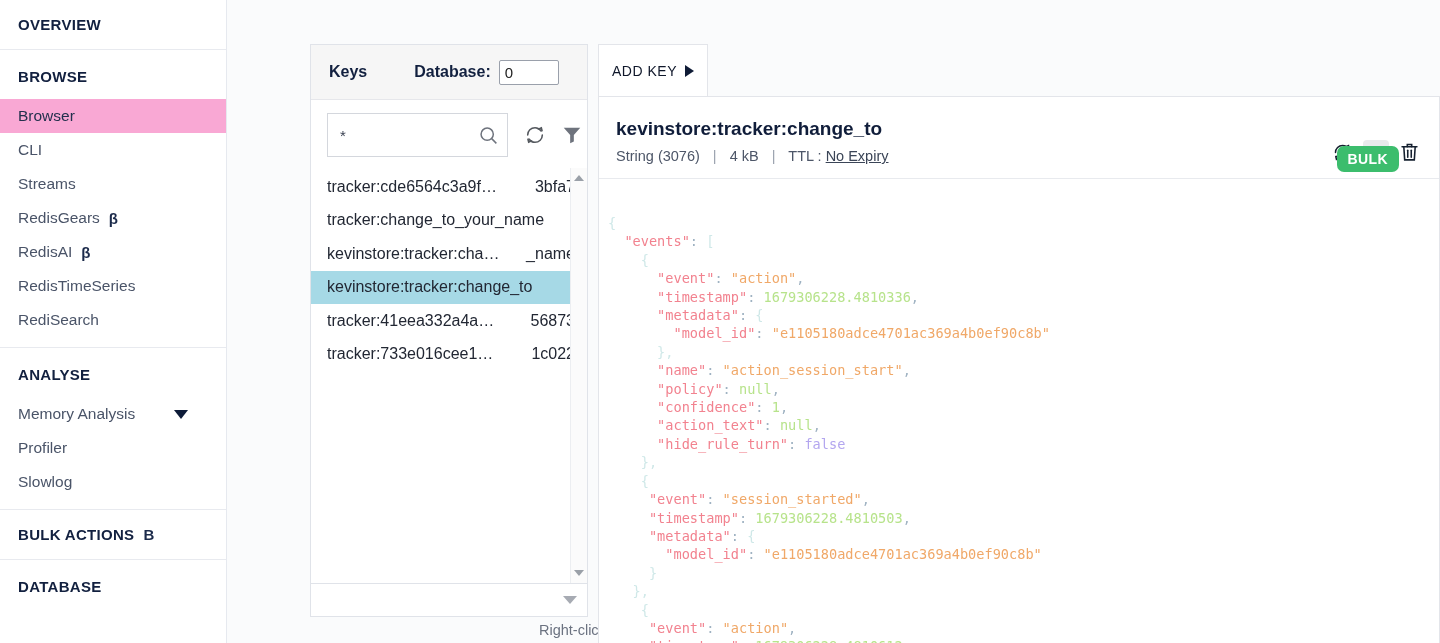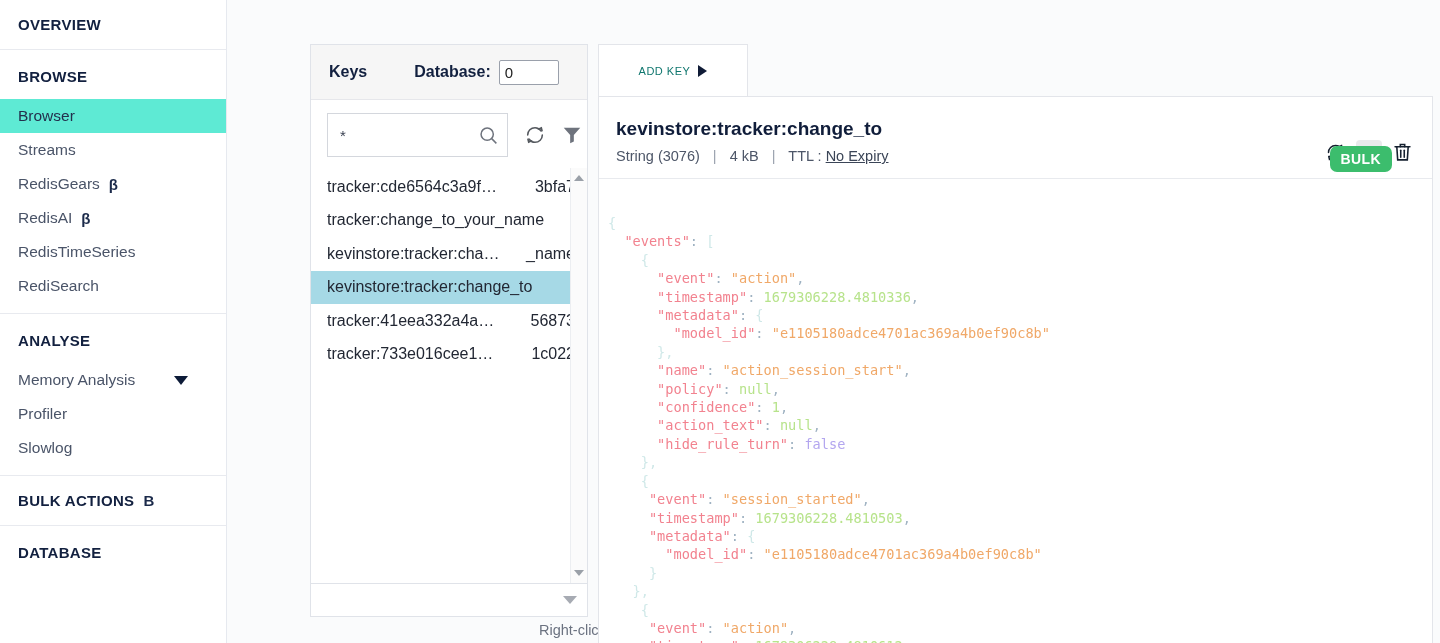--- a/index.html
+++ b/index.html
@@ -26,39 +26,39 @@
     color: #12203f; padding: 16px 0 16px 18px;
     text-transform: uppercase;
   }
   .nav-head.tight { padding: 18px 0 14px 18px; }
   .nav-item {
     display: flex; align-items: center;
     font-size: 15.5px; color: #4a5468;
     padding: 7px 0 7px 18px; height: 34px;
     cursor: pointer;
   }
-  .nav-item.active { background: #5eead4; color: #23304d; }
+  .nav-item.active { background: #f9a8d4; color: #23304d; }
   .beta {
     font-weight: 700; color: #1b2a4a; font-size: 15px;
     margin-left: 9px;
   }
   .caret-down {
     margin-left: auto; margin-right: 38px;
     width: 0; height: 0;
     border-left: 7px solid transparent;
     border-right: 7px solid transparent;
     border-top: 9px solid #0d1b38;
   }
   .nav-pad-b { padding-bottom: 10px; }
 
   
   #main {
     flex: 1 1 auto; position: relative;
     background: #fafbfc;
-    padding: 44px 7px 0 43px;
+    padding: 44px 0 0 43px;
     display: flex;
   }
 
   
   #keys-panel {
     width: 278px; height: 573px;
     background: #ffffff;
     border: 1px solid #e0e3e9;
     display: flex; flex-direction: column;
     flex: 0 0 278px;
@@ -134,24 +134,24 @@
     position: absolute; left: 272px; top: 622px;
     font-size: 14.5px; color: #6b7280;
   }
 
   
   #right-panel {
     flex: 1 1 auto; margin-left: 10px; position: relative;
     display: flex; flex-direction: column;
   }
   #addkey-tab {
-    width: 150px; height: 52px;
+    width: 110px; height: 52px;
     background: #fff; border: 1px solid #e3e5ea; border-bottom: none;
     display: flex; align-items: center; justify-content: center;
-    font-size: 11px; letter-spacing: .5px; color: #0f766e;
+    font-size: 14px; letter-spacing: .5px; color: #0f172a;
     cursor: pointer; flex: 0 0 52px;
   }
   .play-tri {
     width: 0; height: 0; margin-left: 8px;
     border-top: 6px solid transparent; border-bottom: 6px solid transparent;
     border-left: 9px solid #0f1b36;
   }
   #detail {
     flex: 1 1 auto; background: #fff;
     border: 1px solid #e3e5ea; border-bottom: none;
@@ -202,20 +202,23 @@
   <nav id="sidebar">
 
     <div class="nav-section">
       <div class="nav-head">OVERVIEW</div>
     </div>
 
     <div class="nav-section nav-pad-b">
       <div class="nav-head tight">BROWSE</div>
       <div class="nav-item active">
         <span>Browser</span>
+      </div>
+      <div class="nav-item">
+        <span>CLI</span>
       </div>
       <div class="nav-item">
         <span>Streams</span>
       </div>
       <div class="nav-item">
         <span>RedisGears</span>
         <span class="beta">β</span>
       </div>
       <div class="nav-item">
         <span>RedisAI</span>

